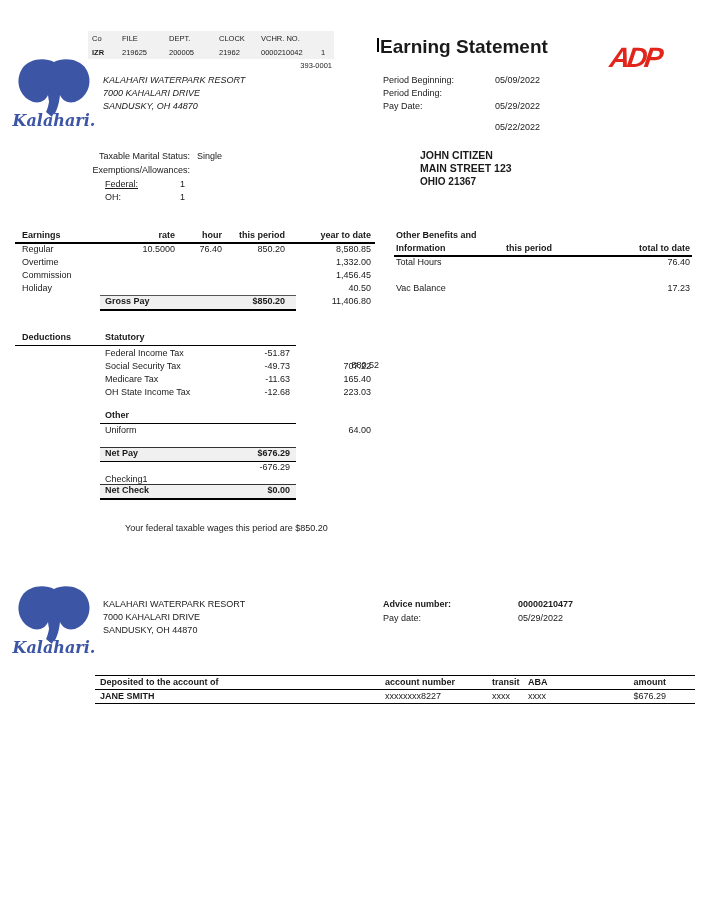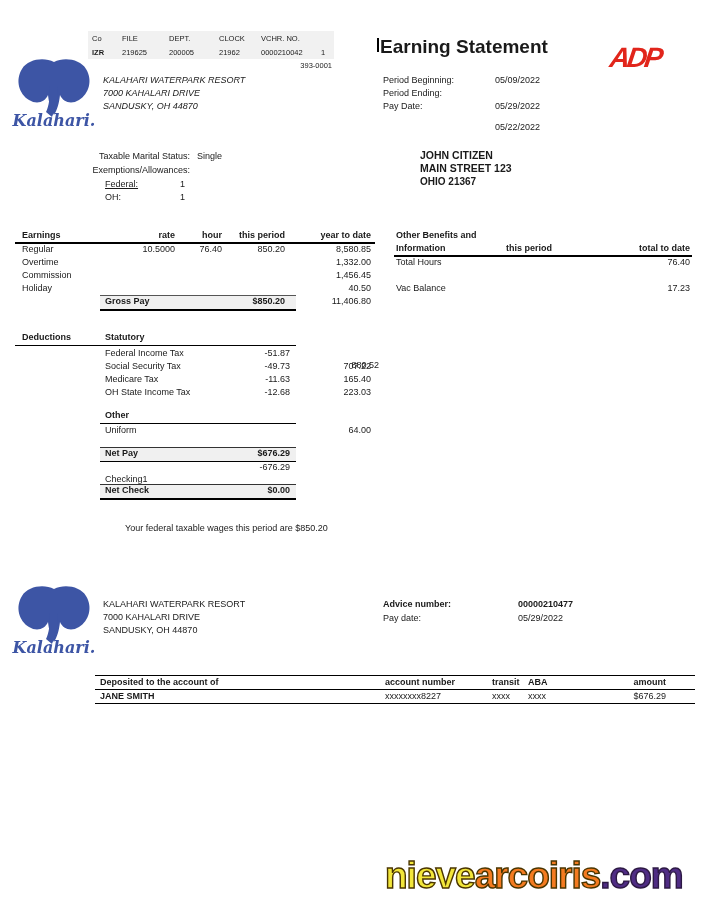--- a/index.html
+++ b/index.html
@@ -180,15 +180,14 @@
   <span class="t b" style="left:528px;top:677px;">ABA</span>
   <span class="t b r" style="left:596px;top:677px;width:70px;">amount</span>
   <div class="rule2" style="left:95px;top:689px;width:600px;border-top-width:1.5px;"></div>
   <span class="t b" style="left:100px;top:691px;">JANE SMITH</span>
   <span class="t" style="left:385px;top:691px;">xxxxxxxx8227</span>
   <span class="t" style="left:492px;top:691px;">xxxx</span>
   <span class="t" style="left:528px;top:691px;">xxxx</span>
   <span class="t r" style="left:596px;top:691px;width:70px;">$676.29</span>
   <div class="rule" style="left:95px;top:703px;width:600px;"></div>
 
-  <div class="wm"><span class="p1">nieve</span><span class="p2">arcoiris</span><span class="p3">.com</span></div>
 
 </div>
 
 </body></html>

